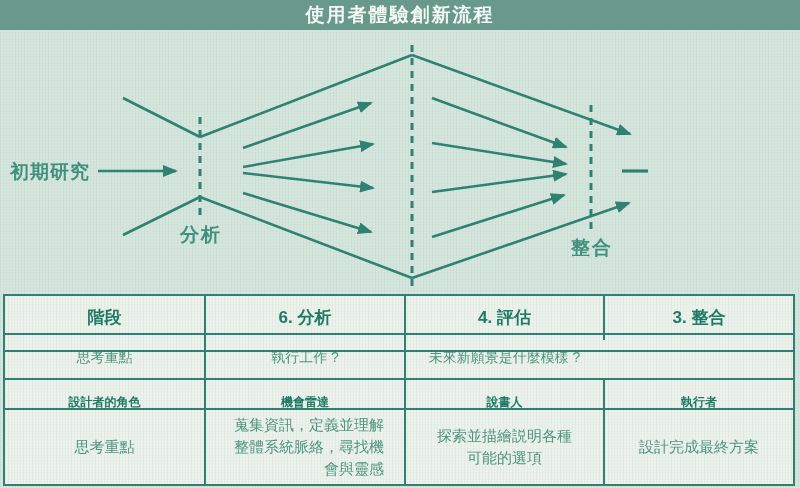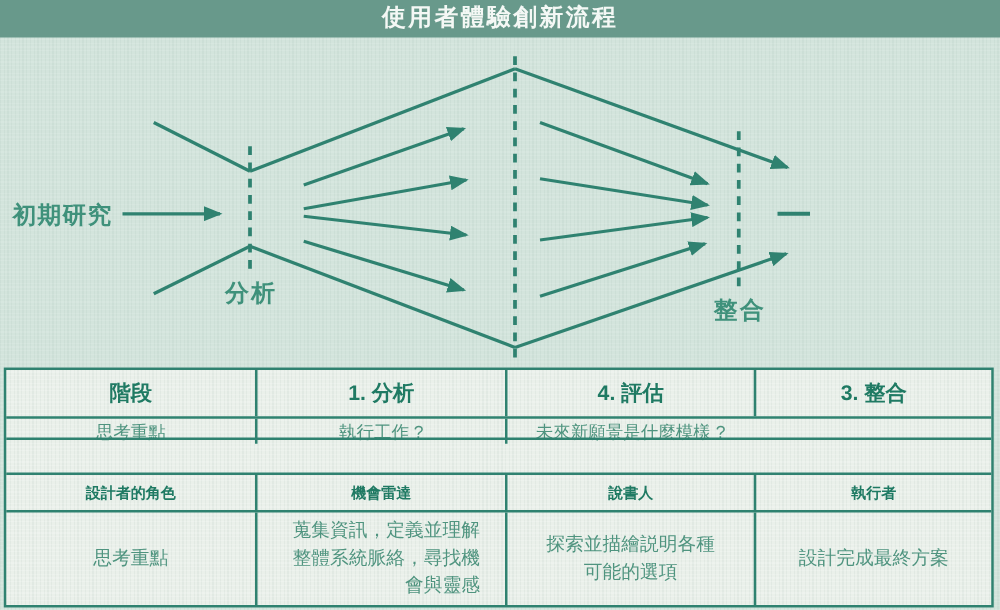--- a/index.html
+++ b/index.html
@@ -34,21 +34,21 @@
   }
   .t-row{display:grid;grid-template-columns:199px 200px 199px 1fr;box-sizing:border-box;}
   .t-row + .t-row, .gap-row{border-top:2px solid #2f8270;}
   .r1{height:37px;}
   .r2{height:17px;}
   .gap-row{height:28px;box-sizing:border-box;border-bottom:0;}
   .r3{height:30px;border-top:2px solid #2f8270;}
   .r4{flex:1;border-top:2px solid #2f8270;}
   .cell{
     display:flex;align-items:center;justify-content:center;text-align:center;
-    box-sizing:border-box;padding:0 6px;color:#4f947f;font-size:14px;line-height:20px;
+    box-sizing:border-box;padding:12px 6px;color:#4f947f;font-size:14px;line-height:20px;
   }
   .cell + .cell{border-left:2px solid #2f8270;}
   .head-cell{font-weight:bold;color:#1f7a63;font-size:17px;}
   .r3 .head-cell{font-size:12px;}
   .r4 .cell{font-size:15px;line-height:22px;}
   .cell.left-wrap{justify-content:flex-start;text-align:right;padding:0 20px;}
   .cell.mid-wrap{padding:0 28px;}
 </style>
 </head>
 <body>
@@ -104,21 +104,21 @@
   </g>
 
   <text x="10" y="148" font-size="19" letter-spacing="1">初期研究</text>
   <text x="201" y="211" font-size="19" text-anchor="middle" letter-spacing="2">分析</text>
   <text x="592" y="224" font-size="19" text-anchor="middle" letter-spacing="2">整合</text>
 </svg>
 
 <div class="flow-table">
   <div class="t-row r1">
     <div class="cell head-cell">階段</div>
-    <div class="cell head-cell">1. 分析</div>
+    <div class="cell head-cell">6. 分析</div>
     <div class="cell head-cell">4. 評估</div>
     <div class="cell head-cell">3. 整合</div>
   </div>
   <div class="t-row r2">
     <div class="cell">思考重點</div>
     <div class="cell">執行工作 ?</div>
     <div class="cell">未來新願景是什麼模樣 ?</div>
   </div>
   <div class="gap-row"></div>
   <div class="t-row r3">

